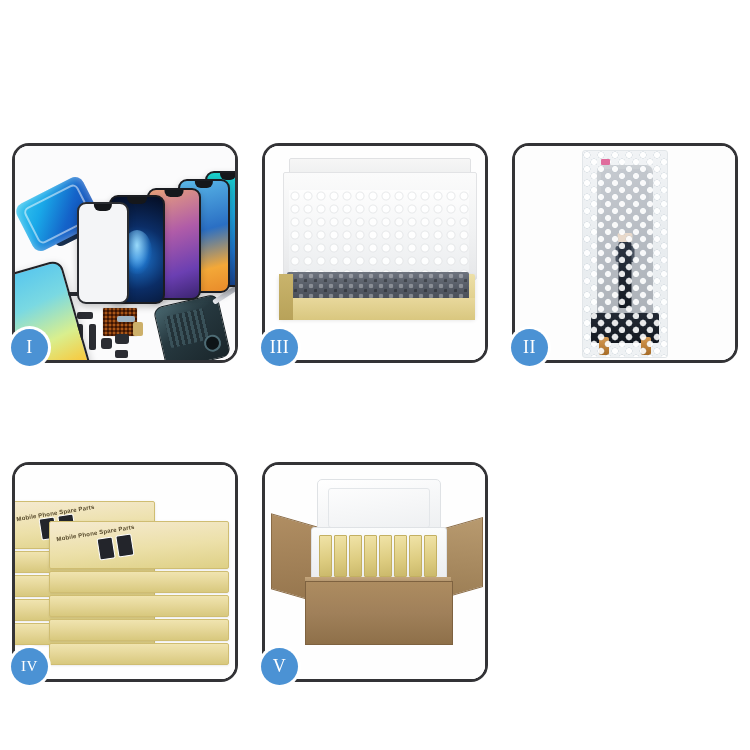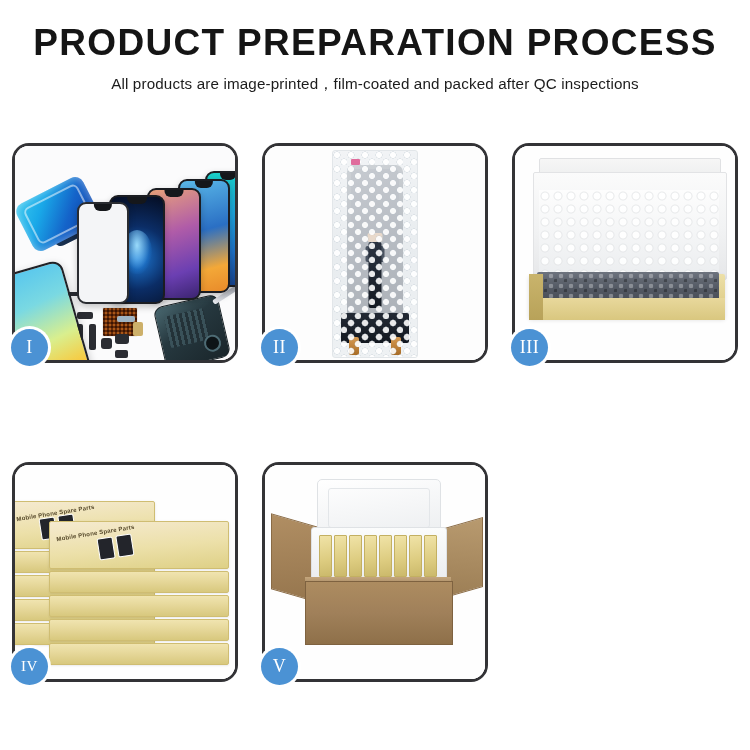--- a/index.html
+++ b/index.html
@@ -372,24 +372,20 @@
     position:absolute;left:150px;top:12px;width:58px;height:30px;
     background:linear-gradient(120deg,rgba(245,245,245,.85),rgba(255,255,255,0));
     transform:rotate(-12deg);
   }
 </style>
 </head>
 <body>
 
 <div class="page">
 
-  <div class="header">
-    <div class="title">PRODUCT PREPARATION PROCESS</div>
-    <div class="subtitle">All products are image-printed，film-coated and packed after QC inspections</div>
-  </div>
 
   <div class="grid">
 
     <div class="panel">
       <div class="panel-inner">
         <div class="scene">
           <div class="p1-bg"></div>
           <div class="adhesive2"></div>
           <div class="adhesive"></div>
 
@@ -435,53 +431,53 @@
             </div>
           </div>
         </div>
       </div>
       <div class="badge">I</div>
     </div>
 
     <div class="panel">
       <div class="panel-inner">
         <div class="scene">
+          <div class="p3-bg"></div>
+          <div class="lid-back"></div>
+          <div class="lid-main"></div>
+          <div class="foam"></div>
+          <div class="kraft-base"></div>
+          <div class="innertray"></div>
+          <div class="kraft-front"></div>
+          <div class="kraft-side"></div>
+        </div>
+      </div>
+      <div class="badge">III</div>
+    </div>
+
+    <div class="panel">
+      <div class="panel-inner">
+        <div class="scene">
           <div class="p2-bg"></div>
           <div class="bubblebag">
             <div class="lcd">
               <div class="lcd-glass"></div>
             </div>
             <div class="lcd-tab"></div>
             <div class="lcd-ic"></div>
             <div class="lcd-flex"></div>
             <div class="lcd-bottom"></div>
             <div class="lcd-conn" style="left:16px;"></div>
             <div class="lcd-conn" style="right:16px;"></div>
             <div class="pinkdot"></div>
             <div class="bubbles"></div>
           </div>
         </div>
       </div>
       <div class="badge">II</div>
-    </div>
-
-    <div class="panel">
-      <div class="panel-inner">
-        <div class="scene">
-          <div class="p3-bg"></div>
-          <div class="lid-back"></div>
-          <div class="lid-main"></div>
-          <div class="foam"></div>
-          <div class="kraft-base"></div>
-          <div class="innertray"></div>
-          <div class="kraft-front"></div>
-          <div class="kraft-side"></div>
-        </div>
-      </div>
-      <div class="badge">III</div>
     </div>
 
     <div class="panel">
       <div class="panel-inner">
         <div class="scene">
           <div class="p4-bg"></div>
 
           <div class="stackA">
             <div class="sbox-top">
               <span class="sbox-label">Mobile Phone Spare Parts</span>

